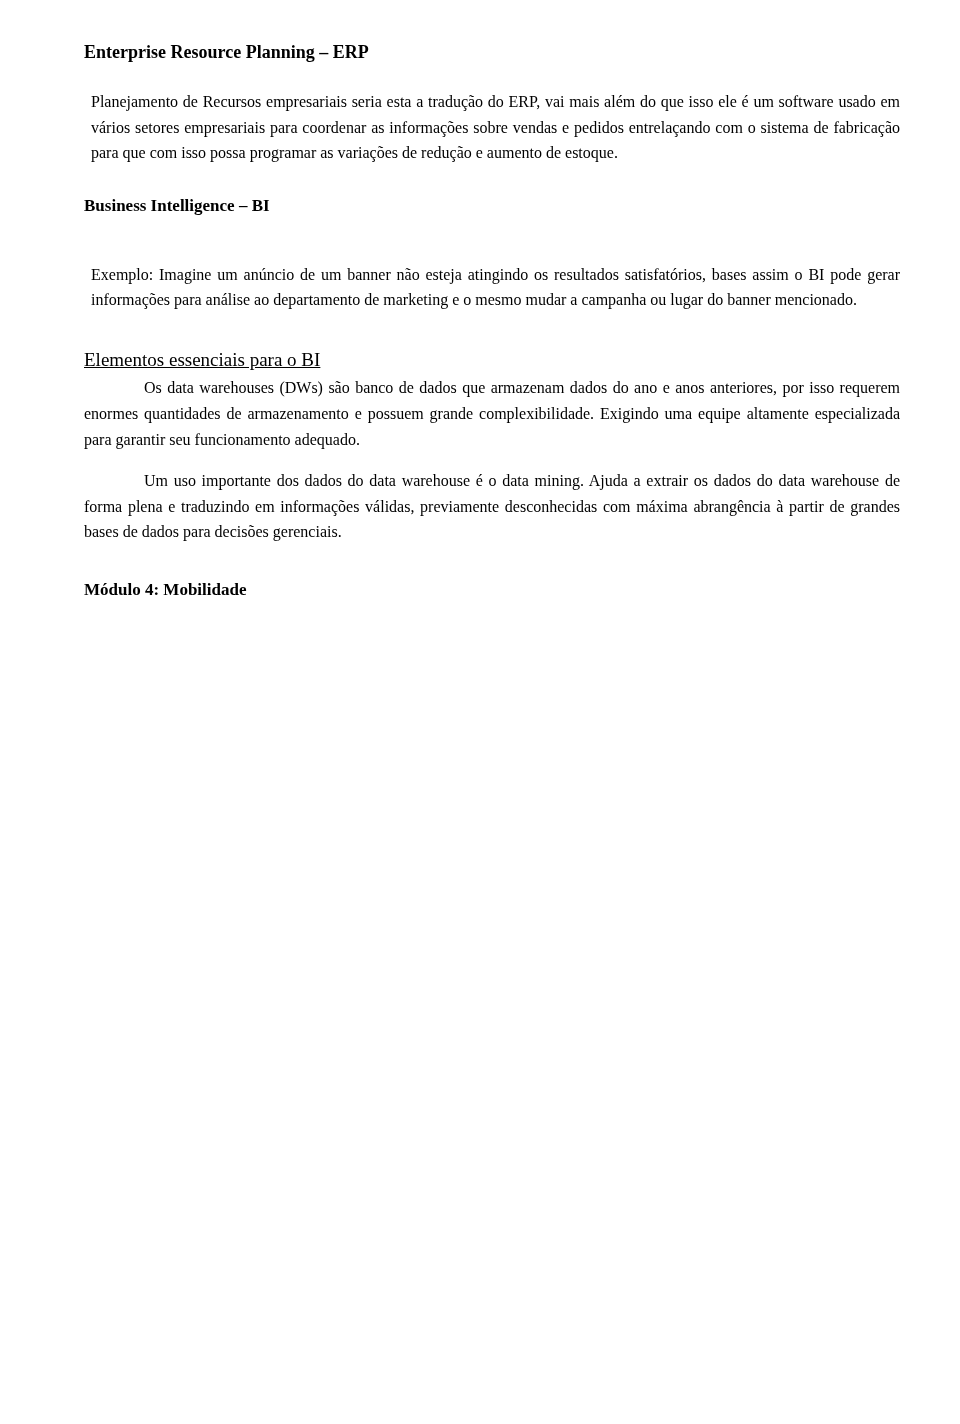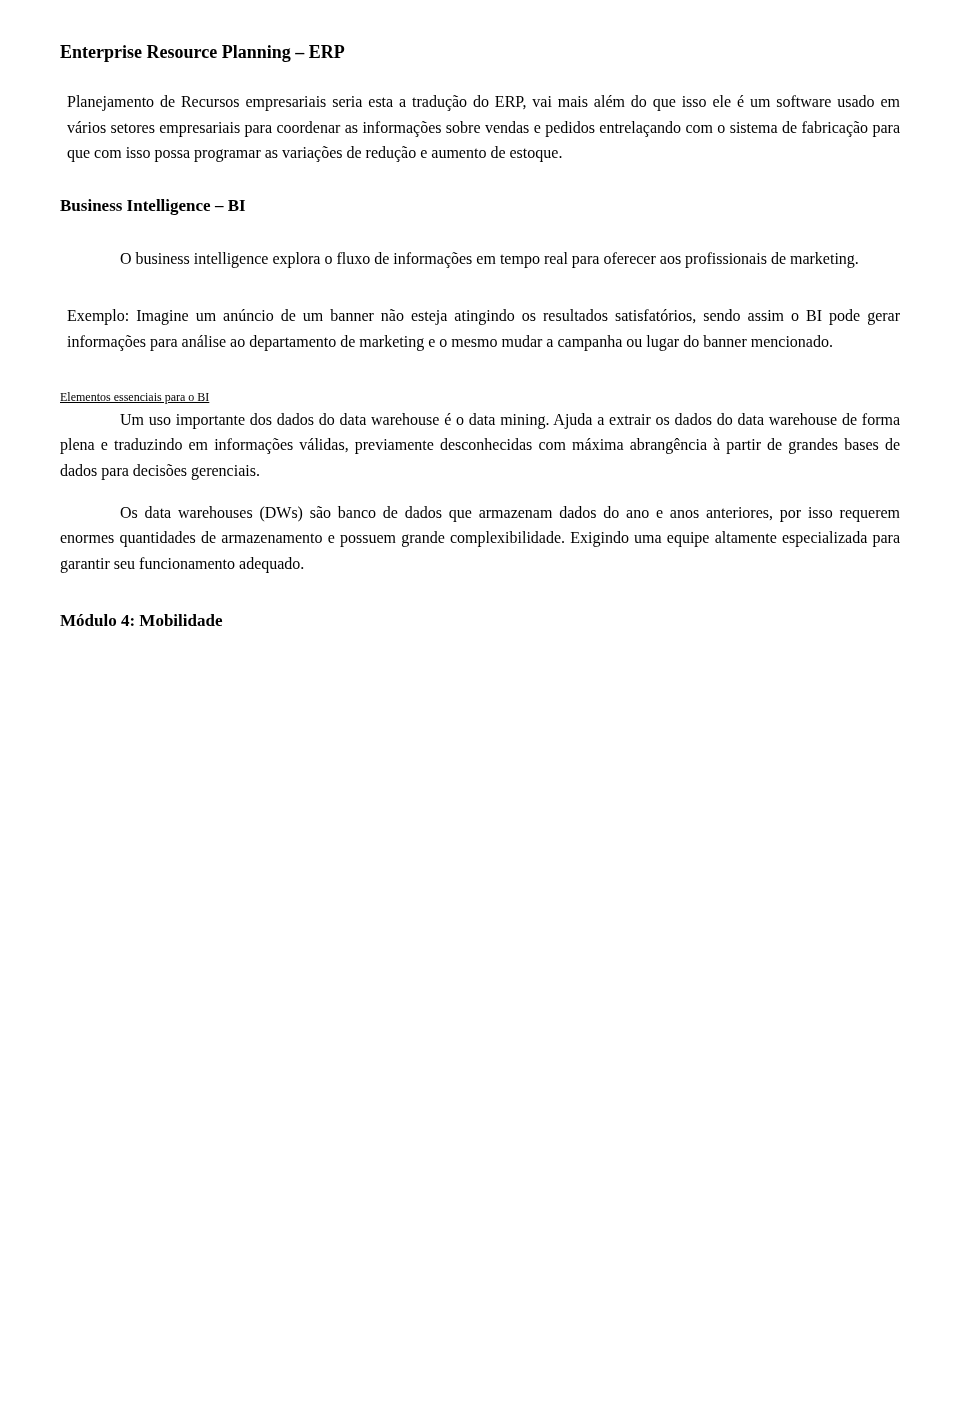--- a/index.html
+++ b/index.html
@@ -13,21 +13,21 @@
       font-family: "Times New Roman", Times, serif;
       font-size: 16px;
       color: #000000;
       width: 960px;
       min-height: 1424px;
     }
 
     .page {
       width: 960px;
       min-height: 1424px;
-      padding: 40px 60px 40px 60px;
+      padding: 40px 60px 40px 84px;
       background: #ffffff;
     }
 
     .section-title {
       font-size: 18px;
       font-weight: bold;
       margin-bottom: 24px;
       line-height: 1.4;
     }
 
@@ -49,21 +49,21 @@
 
     .paragraph-indent {
       text-align: justify;
       line-height: 1.6;
       margin-bottom: 16px;
       font-size: 16px;
       text-indent: 60px;
     }
 
     .elementos-title {
-      font-size: 12px;
+      font-size: 19px;
       font-weight: normal;
       text-decoration: underline;
       margin-top: 24px;
       margin-bottom: 0px;
       line-height: 1.6;
     }
 
     .modulo-title {
       font-size: 17px;
       font-weight: bold;
@@ -80,30 +80,29 @@
 <body>
 
 <div class="page">
 
   <h1 class="section-title">Enterprise Resource Planning – ERP</h1>
 
   <p class="paragraph">Planejamento de Recursos empresariais seria esta a tradução do ERP, vai mais além do que isso ele é um software usado em vários setores empresariais para coordenar as informações sobre vendas e pedidos entrelaçando com o sistema de fabricação para que com isso possa programar as variações de redução e aumento de estoque.</p>
 
   <h2 class="subsection-title">Business Intelligence – BI</h2>
 
-  <p class="paragraph-indent">O business intelligence explora o fluxo de informações em tempo real para oferecer aos profissionais de marketing.</p>
 
 
   <div class="spacer"></div>
 
-  <p class="paragraph">Exemplo: Imagine um anúncio de um banner não esteja atingindo os resultados satisfatórios, sendo assim o BI pode gerar informações para análise ao departamento de marketing e o mesmo mudar a campanha ou lugar do banner mencionado.</p>
+  <p class="paragraph">Exemplo: Imagine um anúncio de um banner não esteja atingindo os resultados satisfatórios, bases assim o BI pode gerar informações para análise ao departamento de marketing e o mesmo mudar a campanha ou lugar do banner mencionado.</p>
 
   <div class="spacer"></div>
 
   <span class="elementos-title">Elementos essenciais para o BI</span>
 
+  <p class="paragraph-indent">Os data warehouses (DWs) são banco de dados que armazenam dados do ano e anos anteriores, por isso requerem enormes quantidades de armazenamento e possuem grande complexibilidade. Exigindo uma equipe altamente especializada para garantir seu funcionamento adequado.</p>
+
   <p class="paragraph-indent">Um uso importante dos dados do data warehouse é o data mining. Ajuda a extrair os dados do data warehouse de forma plena e traduzindo em informações válidas, previamente desconhecidas com máxima abrangência à partir de grandes bases de dados para decisões gerenciais.</p>
-
-  <p class="paragraph-indent">Os data warehouses (DWs) são banco de dados que armazenam dados do ano e anos anteriores, por isso requerem enormes quantidades de armazenamento e possuem grande complexibilidade. Exigindo uma equipe altamente especializada para garantir seu funcionamento adequado.</p>
 
   <h2 class="modulo-title">Módulo 4: Mobilidade</h2>
 
 </div>
 
 </body></html>

